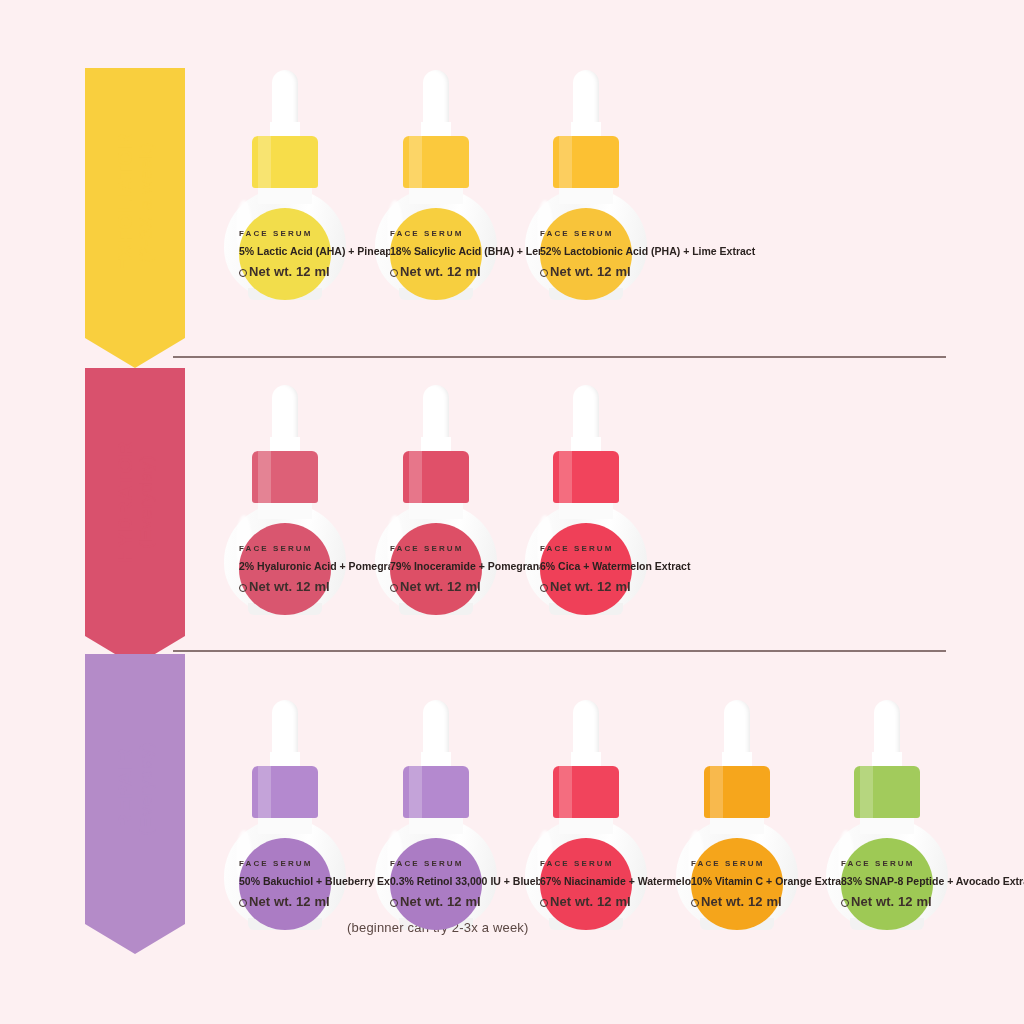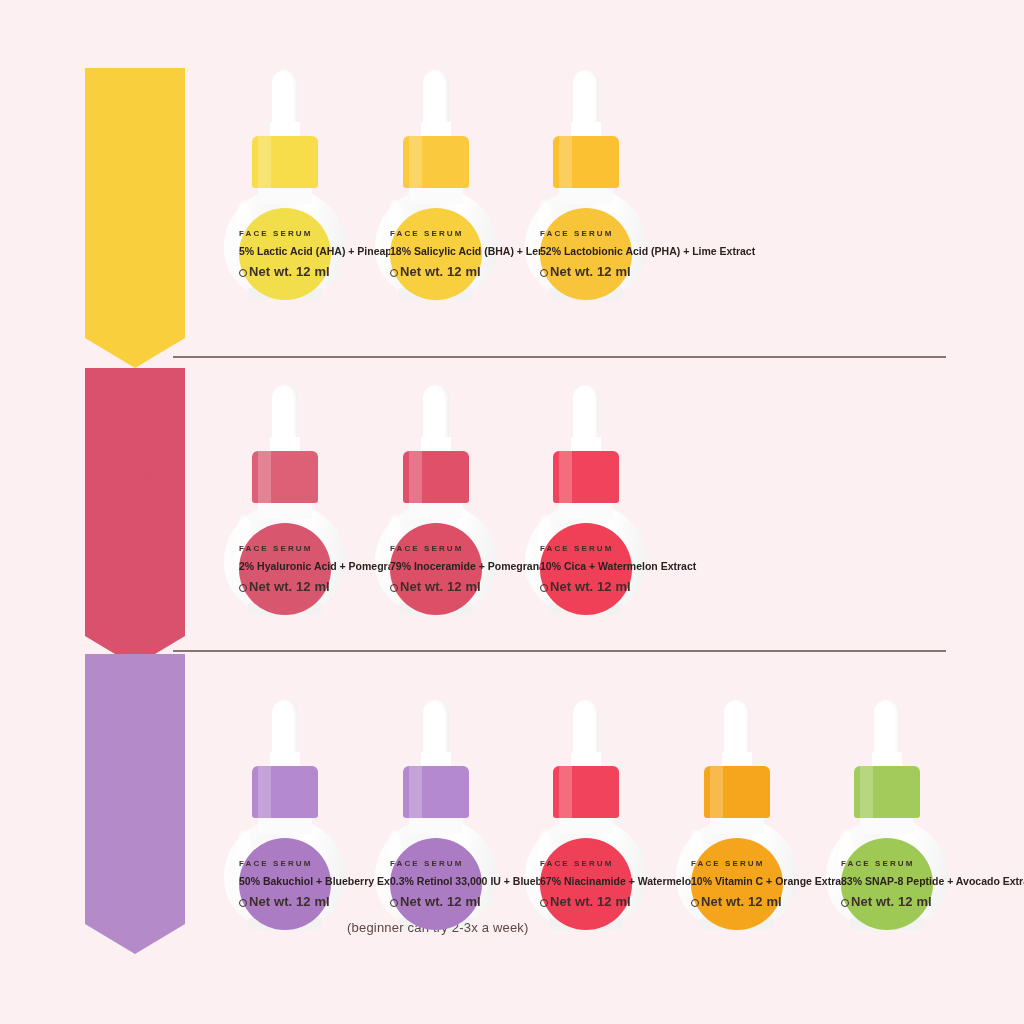--- a/index.html
+++ b/index.html
@@ -337,21 +337,21 @@
     <div class="bottle" style="left: 521px; top: 385px;">
       <div class="dropper-tip"></div>
       <div class="dropper-neck"></div>
       <div class="body-glass"></div>
       <div class="body-base"></div>
       <div class="neck"></div>
       <div class="cap" style="background: rgb(241, 68, 92);"></div>
       <div class="glass-shine"></div>
       <div class="label-circle" style="background: rgb(239, 64, 88);">
         <div class="lbl-serum">FACE SERUM</div>
-        <div class="lbl-ingredient">10% Cica + Watermelon Extract</div>
+        <div class="lbl-ingredient">6% Cica + Watermelon Extract</div>
         <div class="lbl-net"><span class="net-mark"></span><span>Net wt. 12 ml</span></div>
       </div>
     </div>
     <div class="bottle" style="left: 220px; top: 700px;">
       <div class="dropper-tip"></div>
       <div class="dropper-neck"></div>
       <div class="body-glass"></div>
       <div class="body-base"></div>
       <div class="neck"></div>
       <div class="cap" style="background: rgb(180, 137, 207);"></div>

